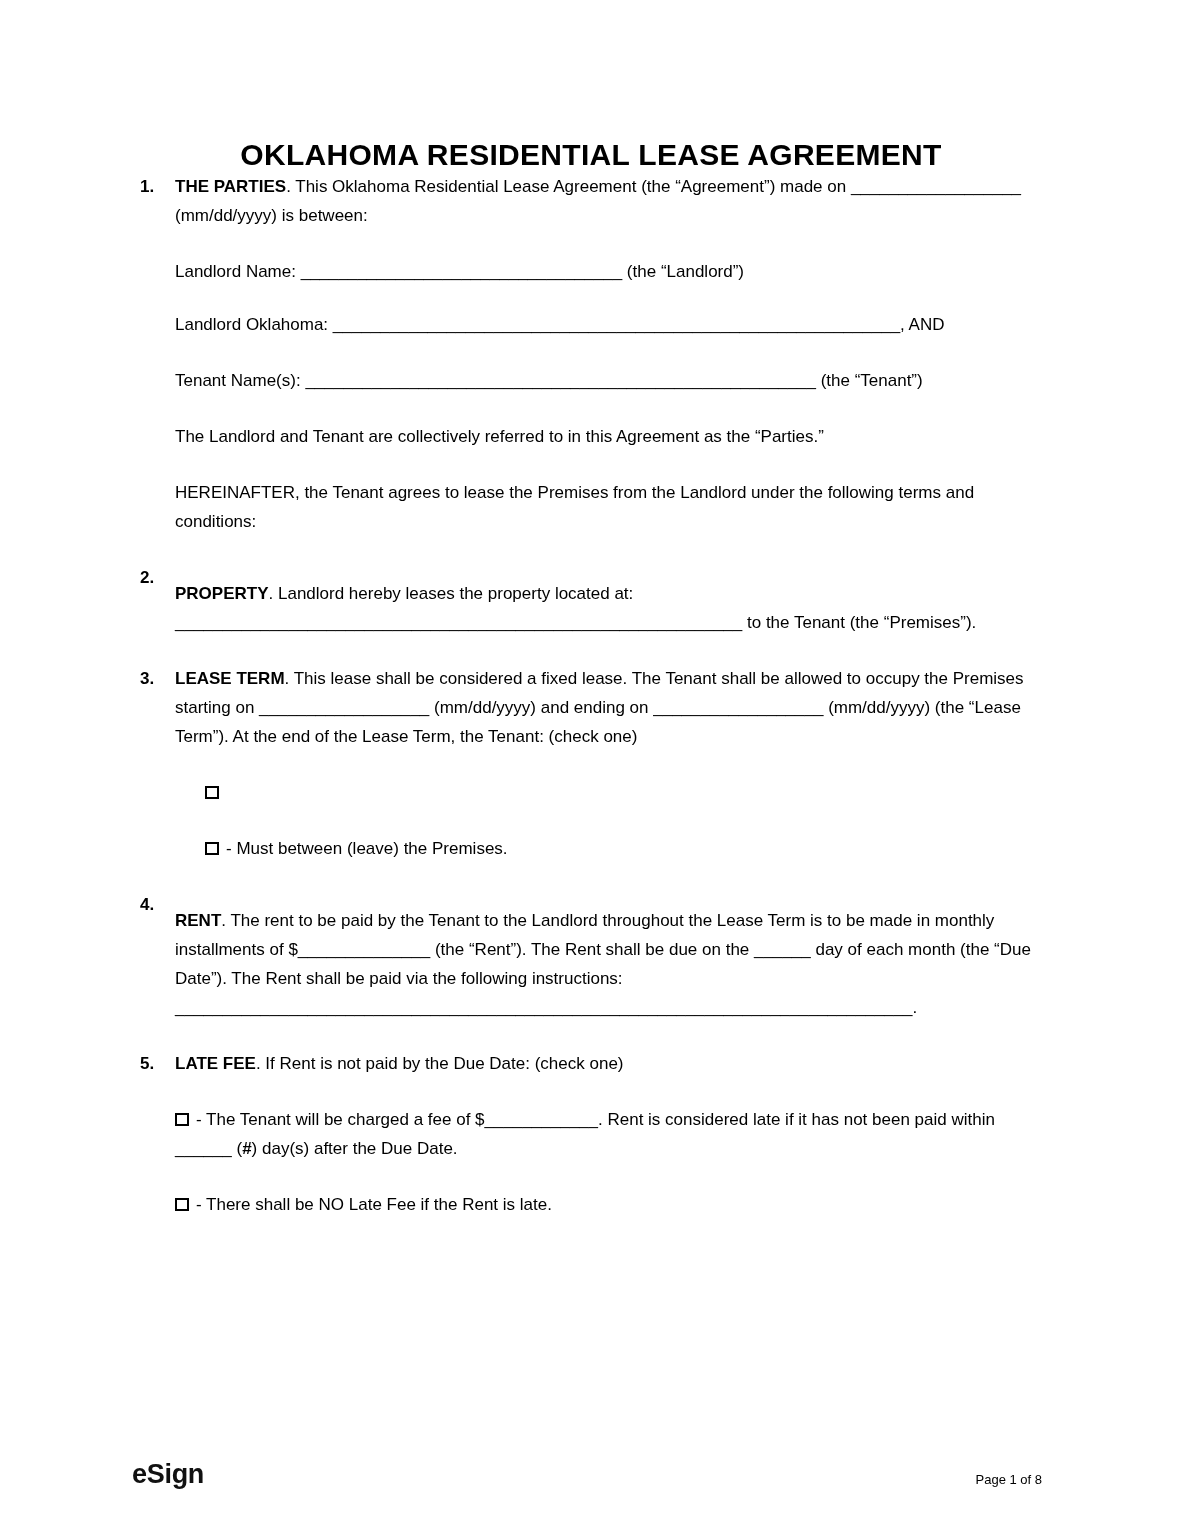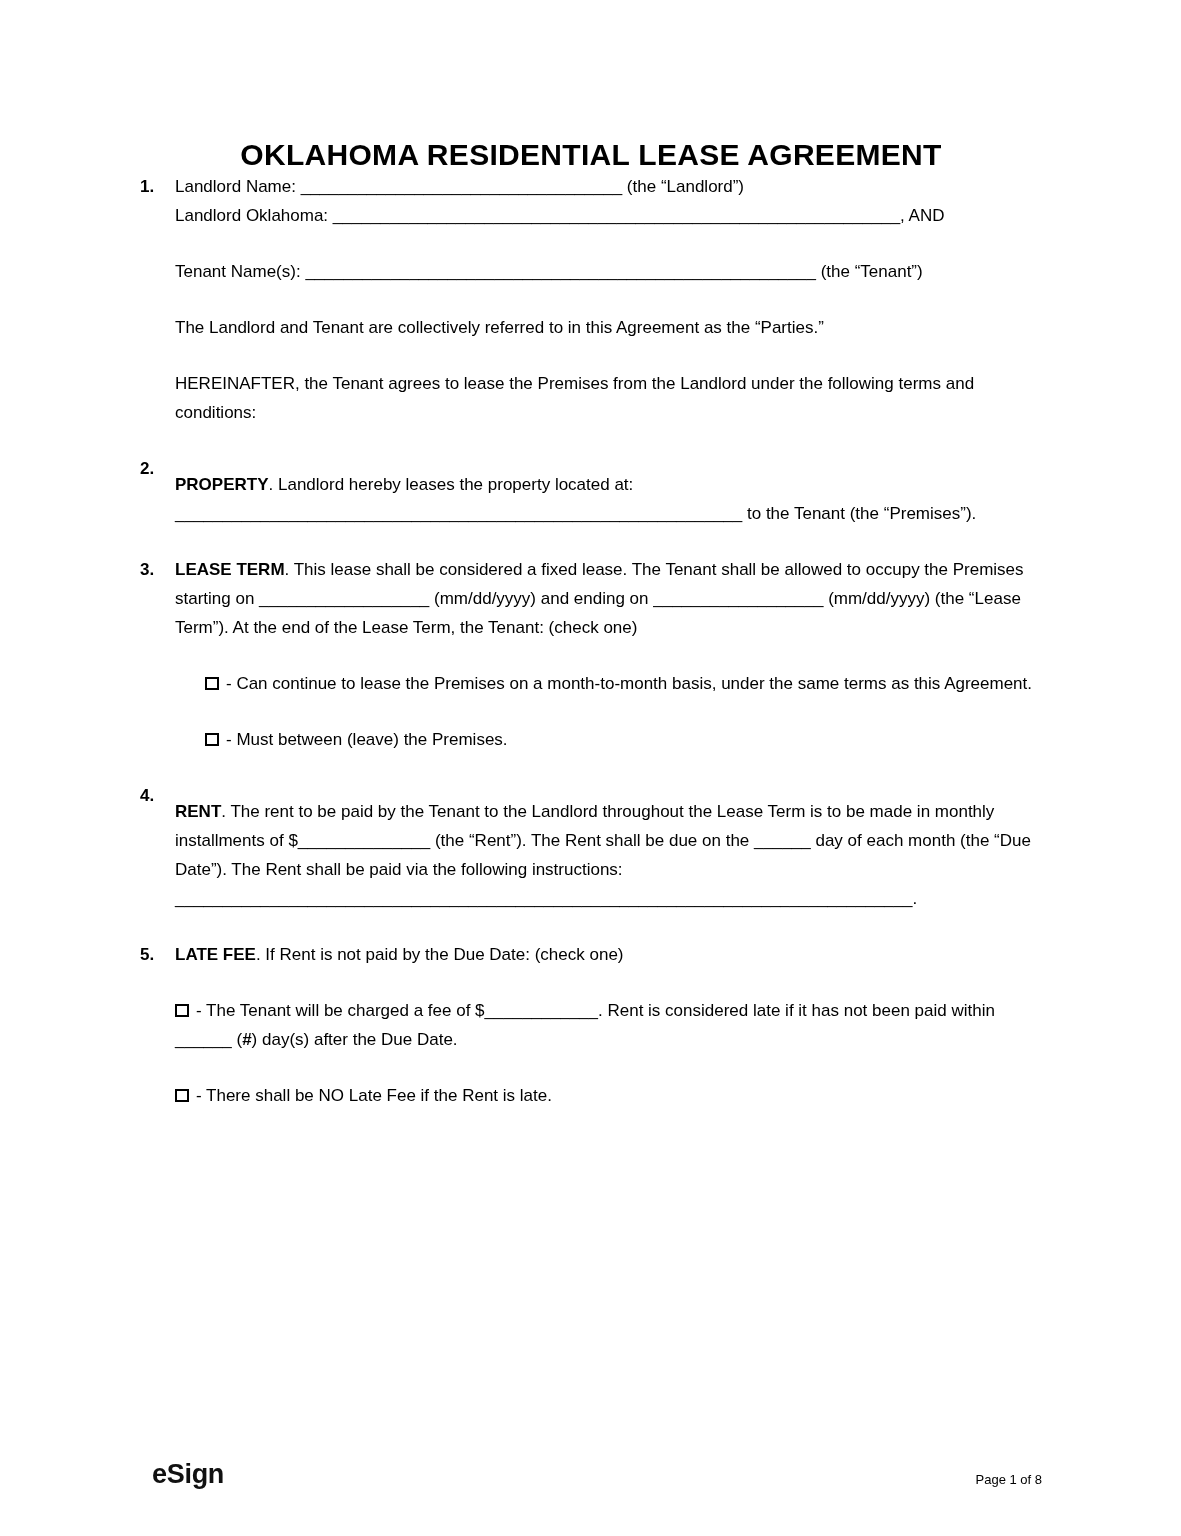--- a/index.html
+++ b/index.html
@@ -32,37 +32,37 @@
     width: 35px;
     flex: none;
     font-weight: bold;
   }
   .section .content {
     flex: 1;
     min-width: 0;
   }
   .content p { margin-bottom: 27px; }
   .content p:last-child { margin-bottom: 0; margin-top: 16px; }
-  .content .line { display: block; }
+  .content .line { display: block; margin-top: 24px; }
   b.h { font-weight: bold; }
   .option { margin-bottom: 9px; }
   .option.indented { padding-left: 30px; }
   .checkbox {
     display: inline-block;
     width: 14px;
     height: 13px;
     border: 2px solid #000;
     margin-right: 7px;
     vertical-align: -1px;
     background: #fff;
     cursor: pointer;
   }
   .footer {
     position: absolute;
-    left: 152px;
+    left: 132px;
     right: 139px;
     bottom: 46px;
     display: flex;
     justify-content: space-between;
     align-items: flex-end;
     text-align: right;
   }
   .footer .brand {
     font-size: 27px;
     font-weight: bold;
@@ -77,20 +77,21 @@
 </head>
 <body>
 
 <div class="page">
 
   <h1 class="doc-title">OKLAHOMA RESIDENTIAL LEASE AGREEMENT</h1>
 
   <div class="section">
     <div class="num">1.</div>
     <div class="content">
+      <p><b class="h">THE PARTIES</b><span>. This Oklahoma Residential Lease Agreement (the “Agreement”) made on __________________ (mm/dd/yyyy) is between:</span></p>
       <p>
         <span class="line">Landlord Name: __________________________________ (the “Landlord”)</span>
         <span class="line">Landlord Oklahoma: ____________________________________________________________, AND</span>
       </p>
       <p>
         <span>Tenant Name(s): ______________________________________________________ (the “Tenant”)</span>
       </p>
       <p>
         <span>The Landlord and Tenant are collectively referred to in this Agreement as the “Parties.”</span>
       </p>
@@ -105,21 +106,21 @@
     <div class="content">
       <p><b class="h">PROPERTY</b><span>. Landlord hereby leases the property located at: ____________________________________________________________ to the Tenant (the “Premises”).</span></p>
     </div>
   </div>
 
   <div class="section">
     <div class="num">3.</div>
     <div class="content">
       <p><b class="h">LEASE TERM</b><span>. This lease shall be considered a fixed lease. The Tenant shall be allowed to occupy the Premises starting on __________________ (mm/dd/yyyy) and ending on __________________ (mm/dd/yyyy) (the “Lease Term”). At the end of the Lease Term, the Tenant: (check one)</span></p>
       <p class="option indented">
-        <span class="checkbox"></span><span>- Can continue to lease the Premises on a month-to-month basis, under the same terms as this Agreement.</span>
+        <span class="checkbox"></span>
       </p>
       <p class="option indented">
         <span class="checkbox"></span><span>- Must between (leave) the Premises.</span>
       </p>
     </div>
   </div>
 
   <div class="section">
     <div class="num">4.</div>
     <div class="content">

